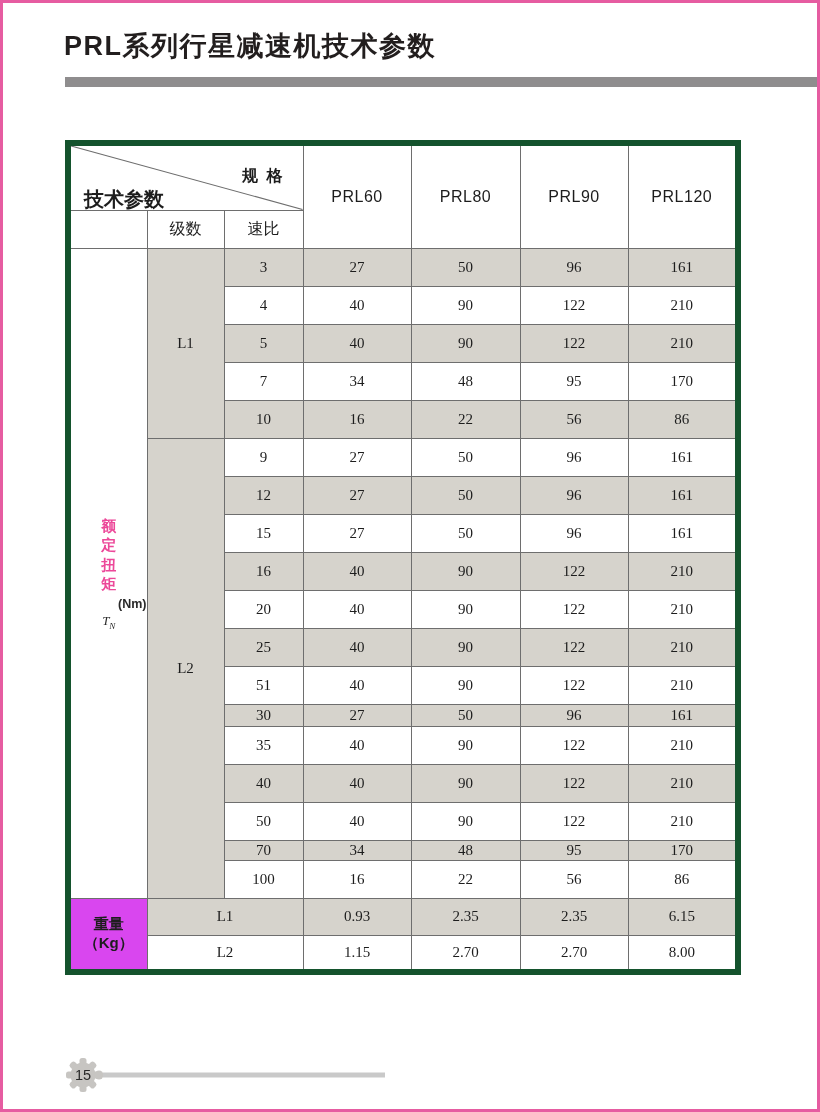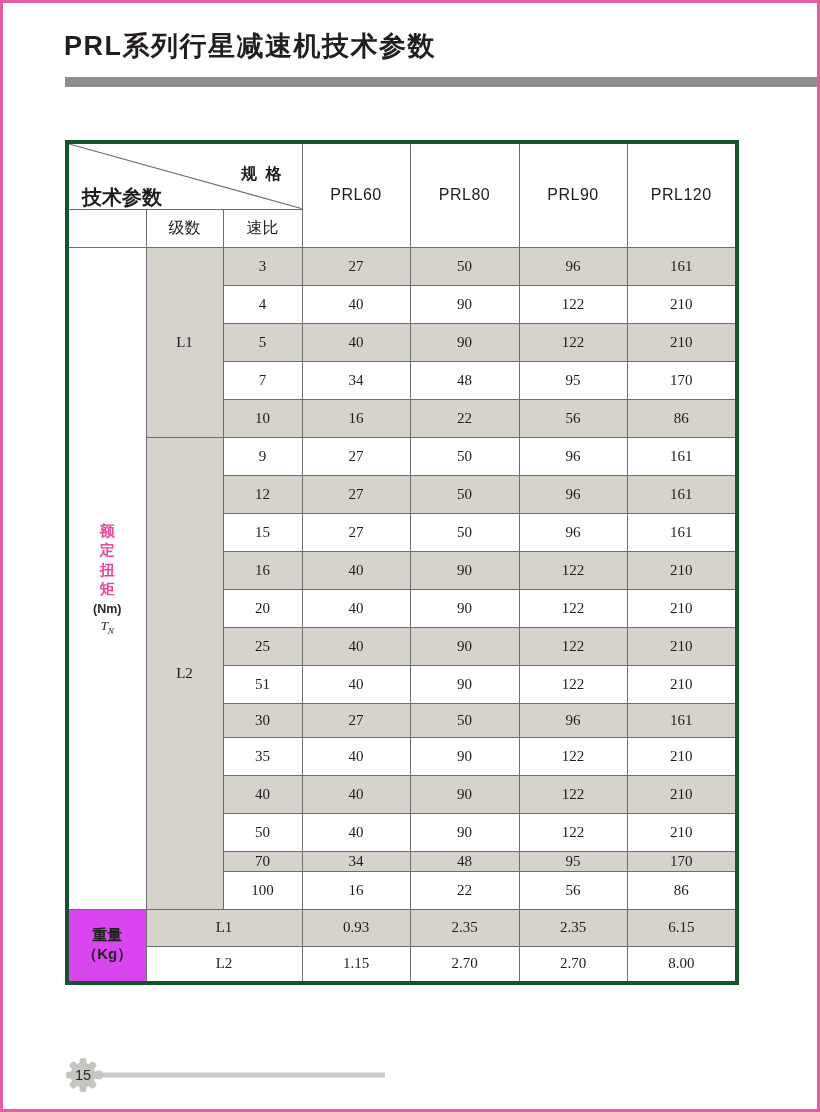--- a/index.html
+++ b/index.html
@@ -10,37 +10,37 @@
   .frame{position:absolute;inset:0;border:3px solid #e65ca1;pointer-events:none;z-index:50;}
   .page-title{
     position:absolute;left:64px;top:28px;font-size:27px;font-weight:bold;
     color:#221e1e;letter-spacing:1.5px;white-space:nowrap;
   }
   .title-bar{position:absolute;left:65px;top:77px;width:752px;height:10px;background:#8f8d8e;}
 
   table.ptable{
     position:absolute;left:65px;top:140px;width:670px;
     border-collapse:collapse;table-layout:fixed;
-    border:4px solid #14532d;background:#fff;
+    border:6px solid #14532d;background:#fff;
   }
   .ptable td{
     border:1px solid #6e6e6e;text-align:center;vertical-align:middle;
     padding:0;color:#1d1d1d;overflow:hidden;
   }
   .num{font-family:"Liberation Serif","DejaVu Serif",serif;font-size:15px;}
   .cjk{font-weight:400;font-size:16px;}
   .model{font-size:16px;letter-spacing:.5px;font-weight:500;}
   tr.s td.c{background:#d6d3cc;}
   td.stage{background:#d6d3cc;font-family:"Liberation Serif","DejaVu Serif",serif;font-size:15px;}
   td.torque{background:#fff;}
   .vtext{
     width:18px;margin:0 auto;font-size:15px;line-height:1.3;
     word-break:break-all;font-weight:600;color:#ec4899;
   }
-  .unit{font-size:12.5px;margin-top:3px;font-weight:600;color:#2a2a2a;}
+  .unit{font-size:12.5px;margin-top:3px;font-weight:600;color:#2a2a2a;text-align:right;}
   .sym{font-family:"Liberation Serif","DejaVu Serif",serif;font-size:13px;font-style:italic;margin-top:2px;color:#2a2a2a;}
   .sym sub{font-size:9px;font-style:italic;}
   td.diag{position:relative;padding:0;}
   td.diag svg{position:absolute;inset:0;width:100%;height:100%;}
   .diag-top{position:absolute;right:18px;top:20px;font-weight:600;font-size:16px;letter-spacing:2px;}
   .diag-bottom{position:absolute;left:13px;top:40px;font-weight:600;font-size:20px;}
   .wlabel{font-weight:600;font-size:15px;background:#d946ef;}
   .footer{position:absolute;left:58px;top:1053px;width:340px;height:44px;}
 </style>
 </head>
@@ -168,21 +168,21 @@
       <td class="num c">122</td>
       <td class="num c">210</td>
     </tr>
     <tr style="height:38px">
       <td class="num c">51</td>
       <td class="num c">40</td>
       <td class="num c">90</td>
       <td class="num c">122</td>
       <td class="num c">210</td>
     </tr>
-    <tr class="s" style="height:34px">
+    <tr class="s" style="height:22px">
       <td class="num c">30</td>
       <td class="num c">27</td>
       <td class="num c">50</td>
       <td class="num c">96</td>
       <td class="num c">161</td>
     </tr>
     <tr style="height:38px">
       <td class="num c">35</td>
       <td class="num c">40</td>
       <td class="num c">90</td>

